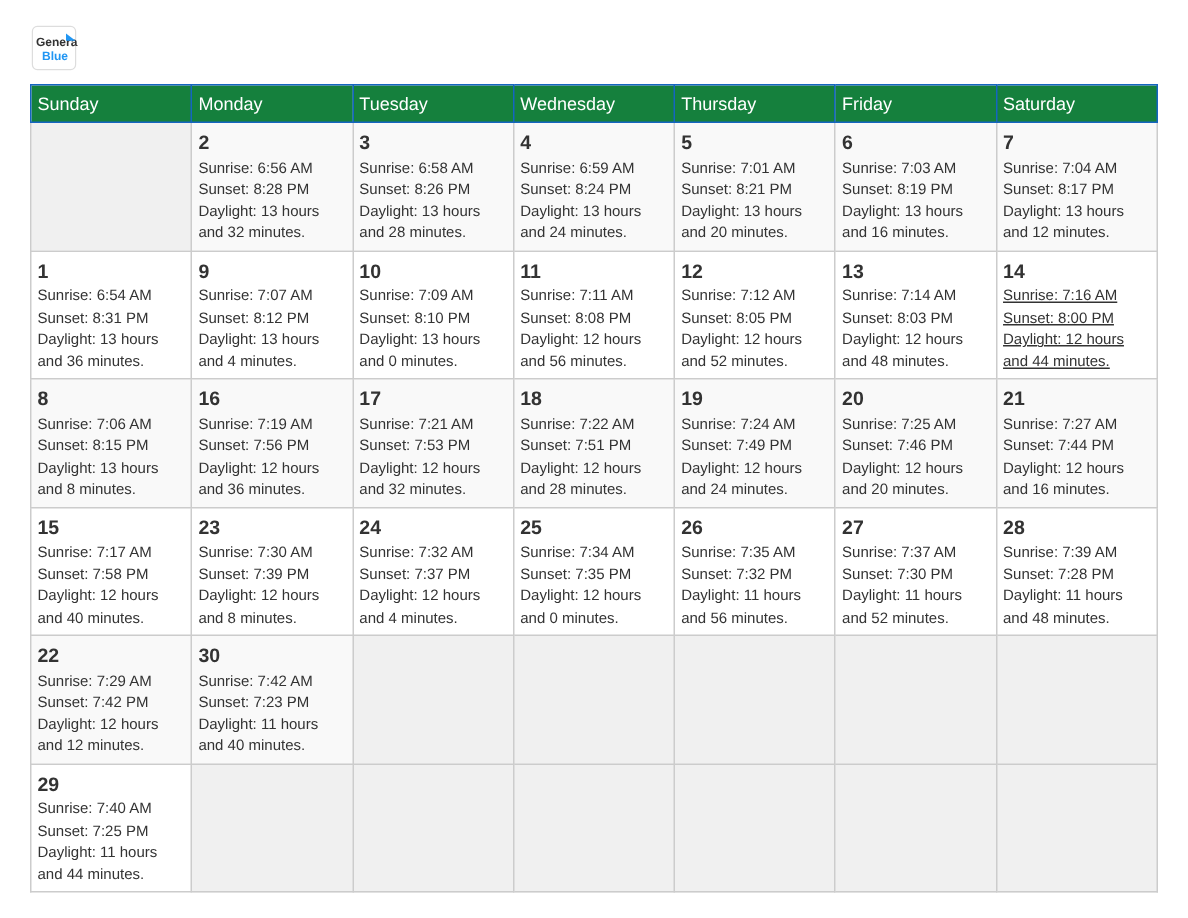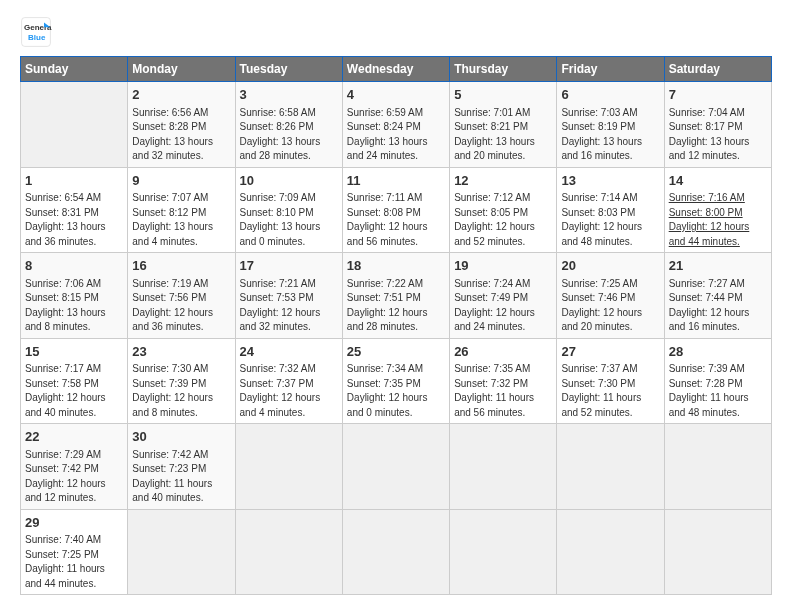--- a/index.html
+++ b/index.html
@@ -42,26 +42,26 @@
     .cal-subtitle {
       font-size: 15px;
       color: #555;
     }
     table {
       width: 100%;
       border-collapse: collapse;
       font-size: 10.5px;
     }
     thead tr th {
-      background: #737373;
+      background: #15803d;
       color: #fff;
       padding: 5px 4px;
       text-align: left;
       font-size: 12px;
-      font-weight: bold;
+      font-weight: normal;
       border: 1px solid #1565C0;
     }
     tbody tr td {
       vertical-align: top;
       padding: 4px 4px;
       border: 1px solid #ccc;
       width: 14.28%;
       min-height: 70px;
       background: #fff;
       line-height: 1.35;

